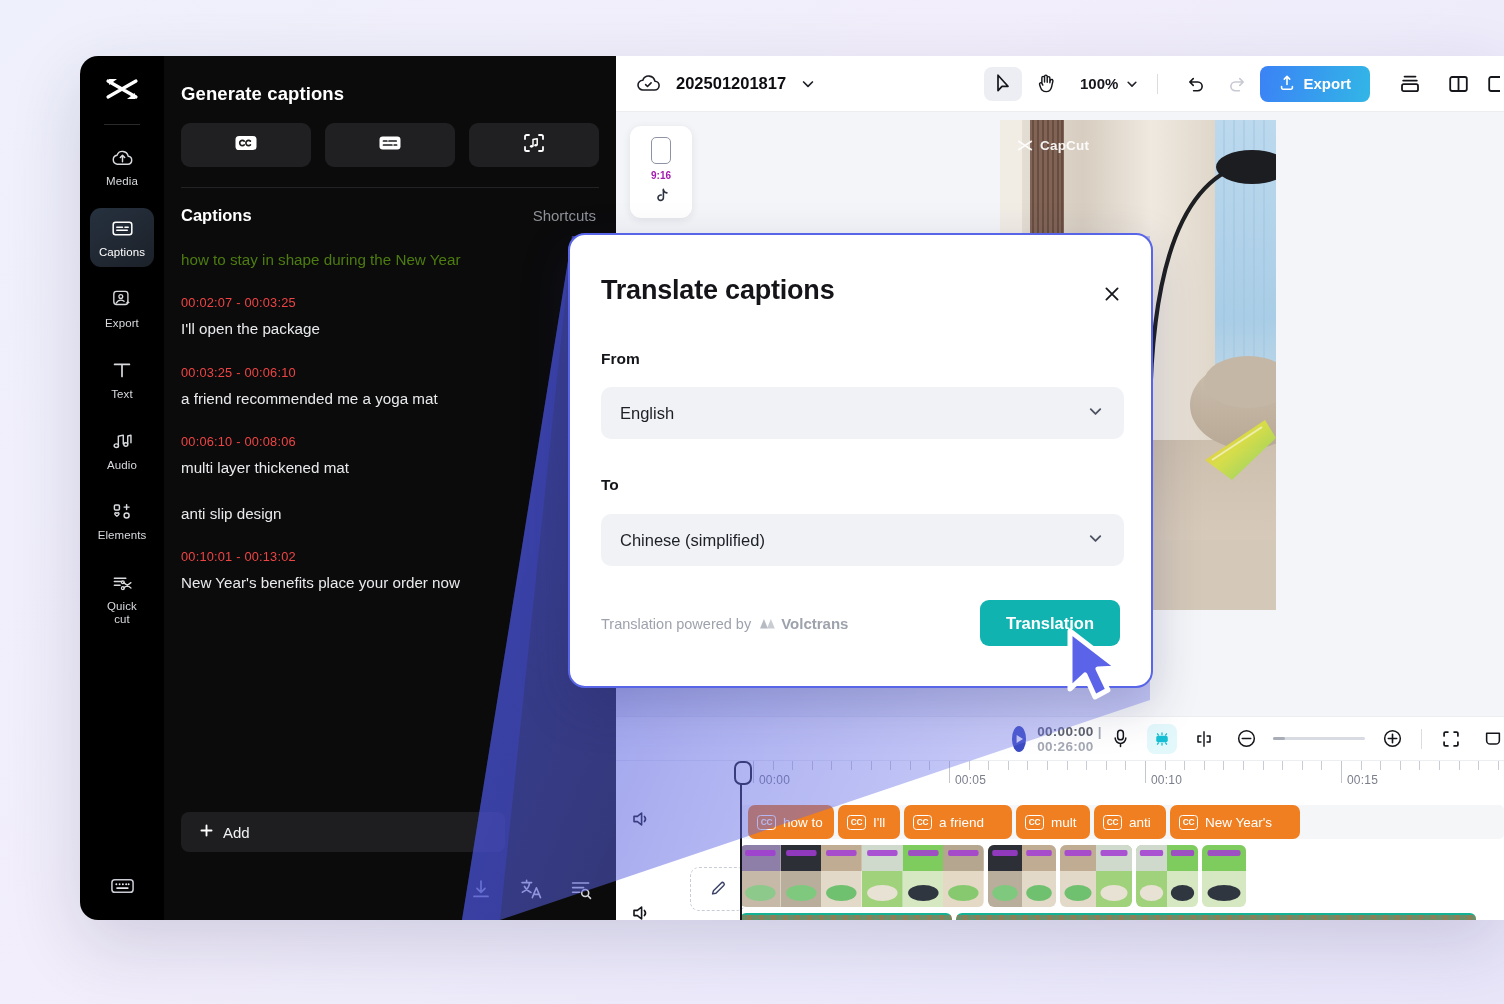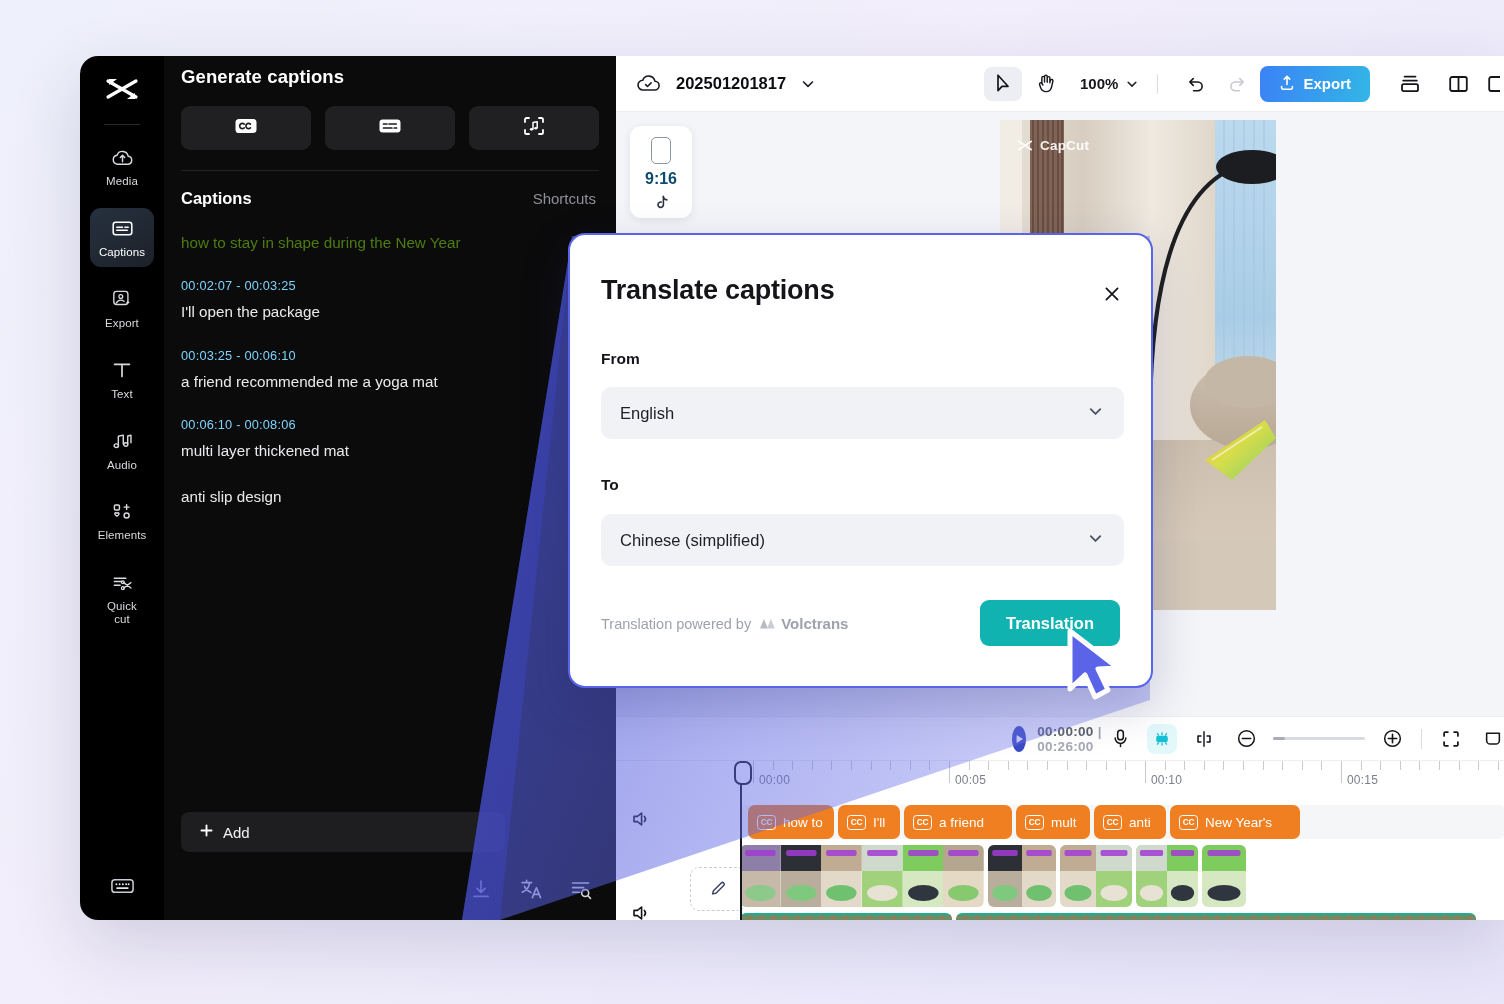--- a/index.html
+++ b/index.html
@@ -49,36 +49,36 @@
   #rail-bottom { position: absolute; bottom: 20px; left: 0; width: 84px;
     display: flex; justify-content: center; }
 
   
   #captions-panel {
     position: absolute; left: 84px; top: 0;
     width: 452px; height: 864px;
     background: #0b0b0c;
     color: #fff;
   }
-  #panel-title { font-size: 18.5px; font-weight: 700; padding: 10px 0 0 17px; letter-spacing:.1px;}
+  #panel-title { font-size: 18.5px; font-weight: 700; padding: 27px 0 0 17px; letter-spacing:.1px;}
   #gen-row { display: flex; gap: 14px; padding: 18px 17px 0 17px; }
   .gen-btn {
     flex: 1; height: 44px; background: #202022; border-radius: 9px;
     display: flex; align-items: center; justify-content: center; cursor: pointer;
   }
   #panel-divider { height:1px; background:#232325; margin: 20px 17px 0; }
   #cap-head {
     display:flex; justify-content: space-between; align-items: baseline;
     padding: 18px 20px 0 17px;
   }
   #cap-head .ch-title { font-size: 16.5px; font-weight: 700; }
   #cap-head .ch-link { font-size: 15px; color: #8e9197; cursor:pointer; }
   #cap-list { padding: 16px 20px 0 17px; }
   .cap-item { margin-bottom: 26px; cursor: pointer; }
-  .cap-time { font-size: 12.8px; color: #7dd3fc; letter-spacing:.2px; }
+  .cap-time { font-size: 12.8px; color: #ef4444; letter-spacing:.2px; }
   .cap-text { font-size: 15.2px; color: #e9eaec; margin-top: 9px; line-height: 1.28; }
   .cap-item.active .cap-time { color: #1ab5d4; }
   .cap-item.active .cap-text { color: #4d7c0f; }
 
   #add-btn {
     position: absolute; left: 17px; bottom: 68px; width: 324px; height: 40px;
     background: #1e1e20; border-radius: 8px; display: flex; align-items: center;
     gap: 9px; padding-left: 18px; font-size: 15px; color: #f0f1f2; cursor: pointer;
   }
   #panel-tools {
@@ -118,21 +118,21 @@
 
   
   #stage { position: absolute; top: 56px; left: 0; width: 888px; height: 604px;
     background: #f4f5f8; }
   #ratio-card {
     position: absolute; left: 14px; top: 14px; width: 62px; height: 92px;
     background: #fff; border-radius: 11px; box-shadow: 0 2px 9px rgba(30,30,60,.09);
     display:flex; flex-direction:column; align-items:center; padding-top:11px; gap:6px; cursor:pointer;
   }
   #ratio-card .rc-box { width: 20px; height: 27px; border:1.6px solid #8e94a3; border-radius:5px; }
-  #ratio-card .rc-txt { font-size: 16px; color:#0c4a6e; font-weight:600;}
+  #ratio-card .rc-txt { font-size: 10px; color:#a21caf; font-weight:600;}
   #video-frame {
     position: absolute; left: 384px; top: 8px; width: 276px; height: 490px;
     overflow:hidden; background:#d8d2cb;
   }
   #video-frame .vf-img { position:absolute; inset:0; }
   #capcut-wm { position:absolute; left: 16px; top: 18px; display:flex;
     align-items:center; gap:6px; opacity:.92; }
   #capcut-wm span { color:#fff; font-size:13.5px; font-weight:700; letter-spacing:.2px; }
 
   
@@ -369,20 +369,24 @@
       <div class="cap-item">
         <div class="cap-time">00:03:25 - 00:06:10</div>
         <div class="cap-text">a friend recommended me a yoga mat</div>
       </div>
       <div class="cap-item">
         <div class="cap-time">00:06:10 - 00:08:06</div>
         <div class="cap-text">multi layer thickened mat</div>
       </div>
       <div class="cap-item">
         <div class="cap-text">anti slip design</div>
+      </div>
+      <div class="cap-item">
+        <div class="cap-time">00:10:01 - 00:13:02</div>
+        <div class="cap-text">New Year's benefits place your order now</div>
       </div>
     </div>
 
     <div id="add-btn">
       <span>
         <svg width="15" height="15" viewBox="0 0 16 16">
             <path d="M8 2.6v10.8M2.6 8h10.8" stroke="#fff" stroke-width="2" stroke-linecap="round"></path>
           </svg>
       </span>
       <span>Add</span>

